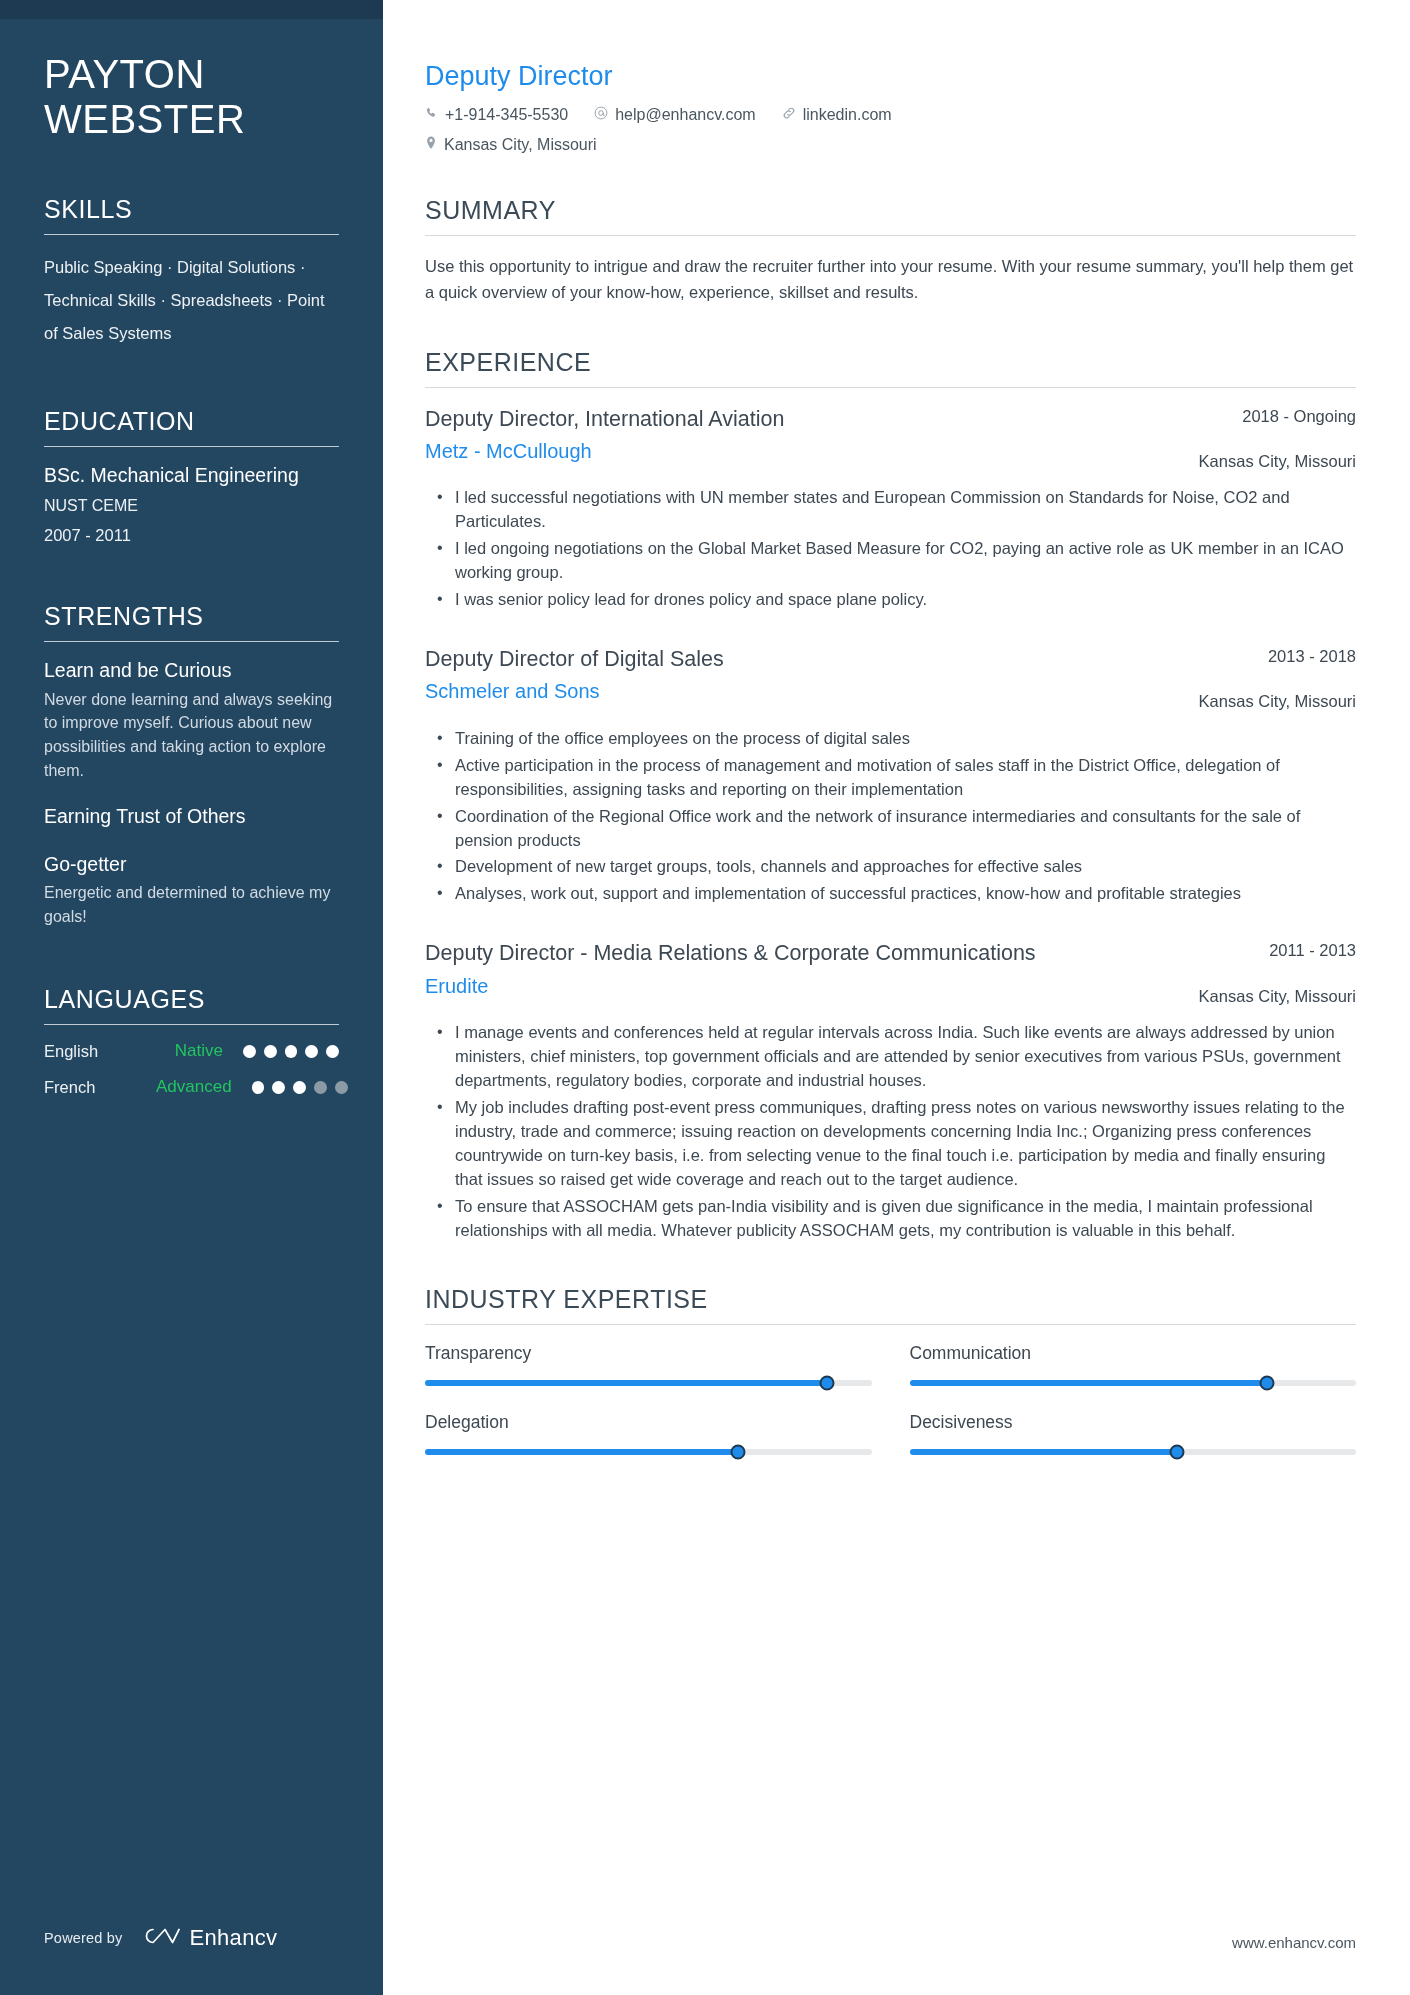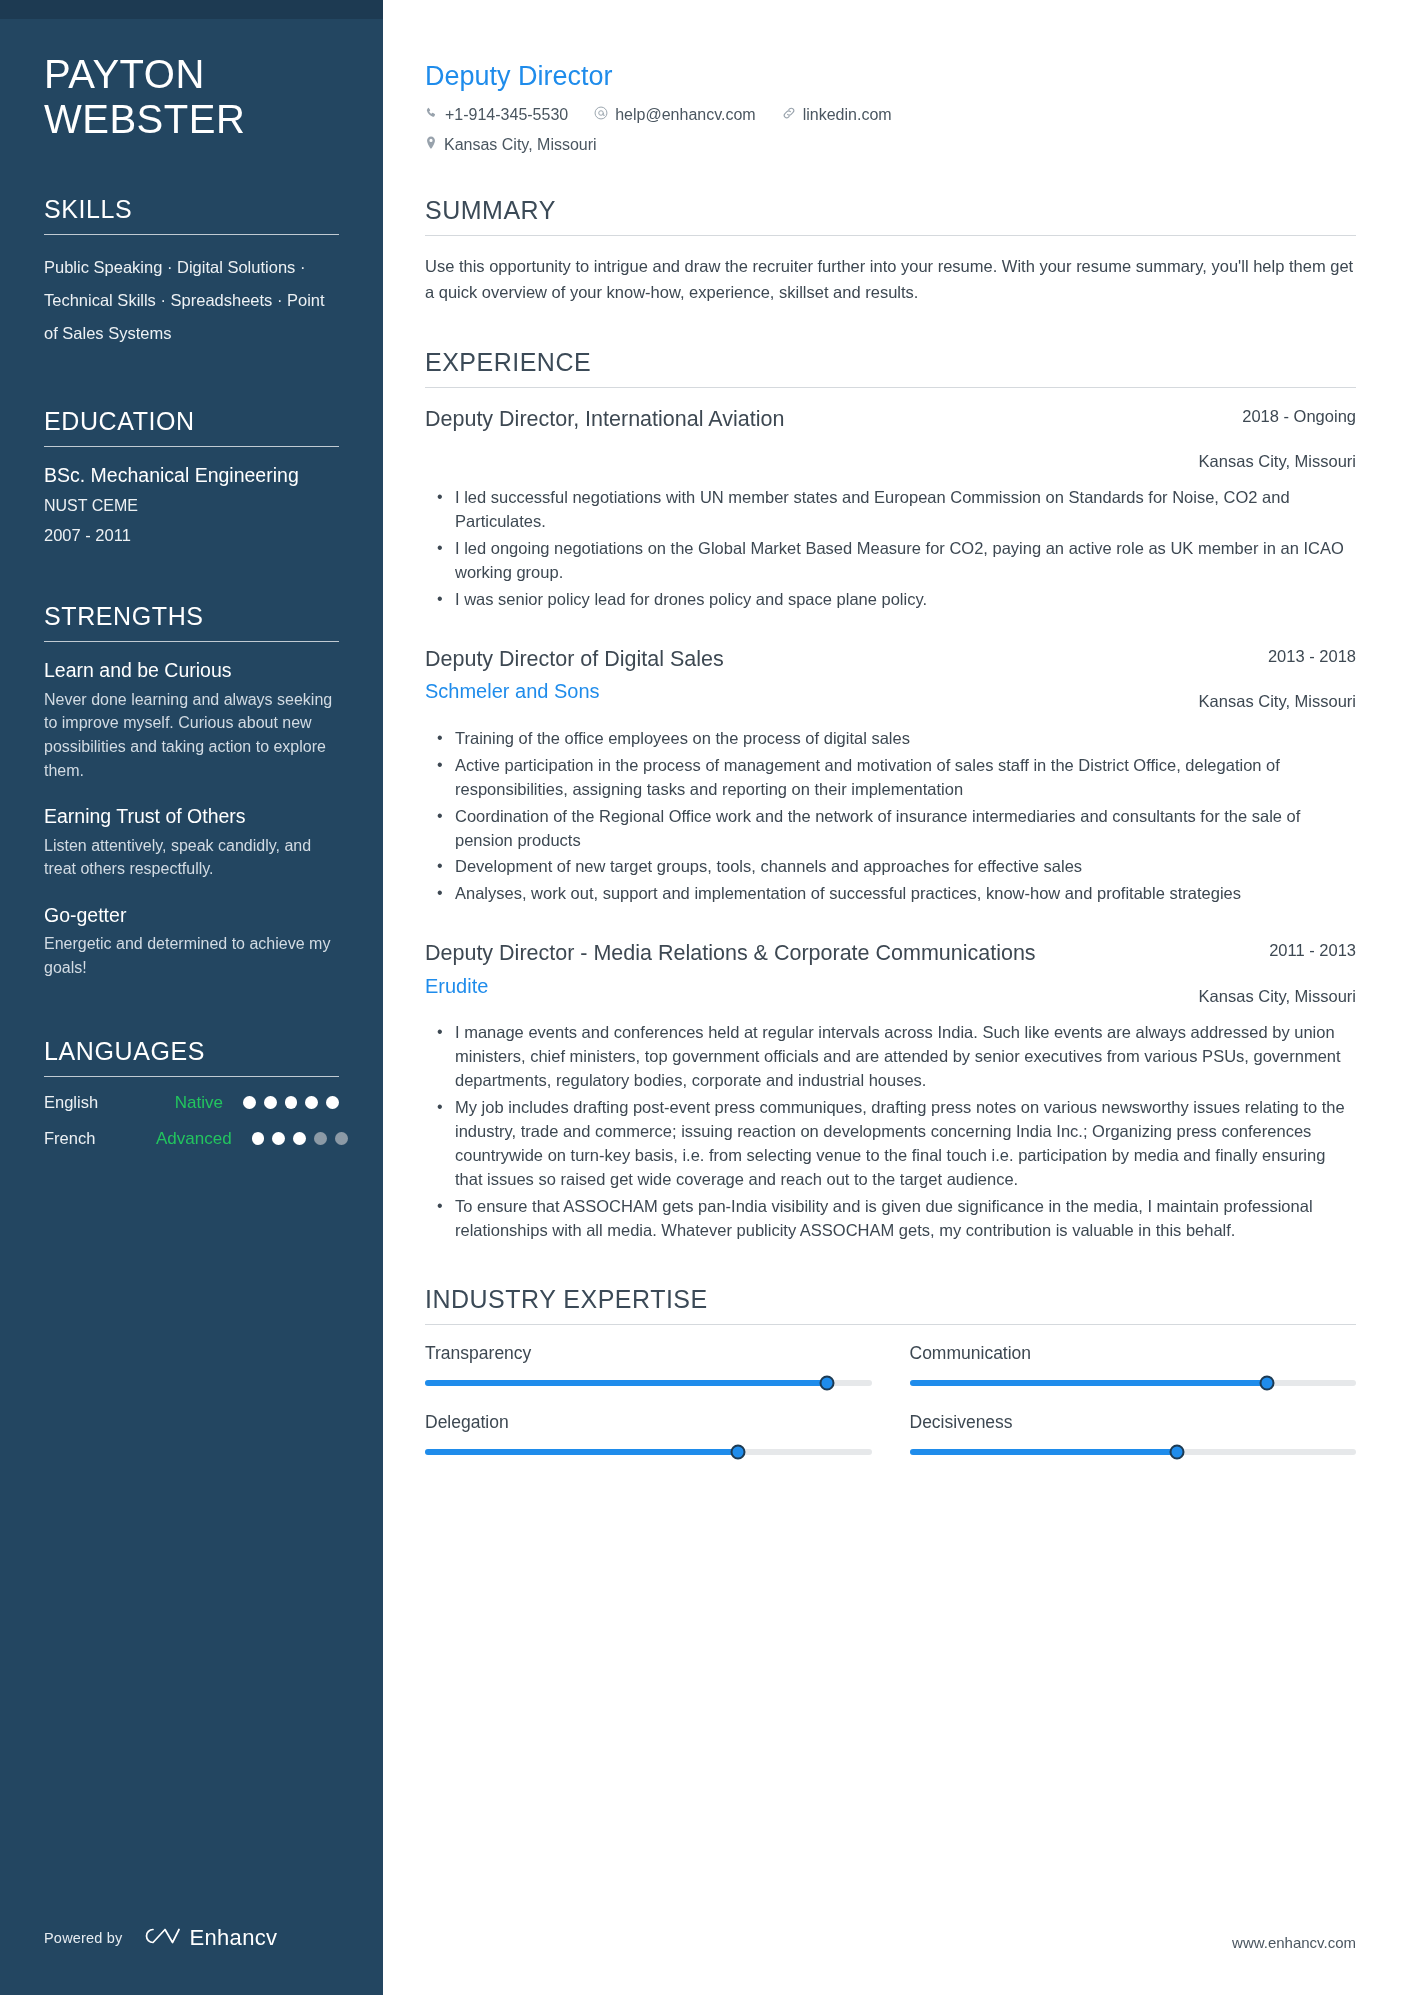--- a/index.html
+++ b/index.html
@@ -333,21 +333,20 @@
     <section class="side-section">
       <div class="side-heading">STRENGTHS</div>
       <div class="side-rule"></div>
       <div id="strengths-list">
           <div class="strength">
             <div class="strength-title">Learn and be Curious</div>
             <div class="strength-desc">Never done learning and always seeking to improve myself. Curious about new possibilities and taking action to explore them.</div>
           </div>
           <div class="strength">
             <div class="strength-title">Earning Trust of Others</div>
-            <div class="strength-desc">Listen attentively, speak candidly, and treat others respectfully.</div>
           </div>
           <div class="strength">
             <div class="strength-title">Go-getter</div>
             <div class="strength-desc">Energetic and determined to achieve my goals!</div>
           </div>
         </div>
     </section>
 
     <section class="side-section">
       <div class="side-heading">LANGUAGES</div>
@@ -433,20 +432,21 @@
     </section>
 
     <section class="section">
       <div class="sec-heading">EXPERIENCE</div>
       <div class="sec-rule"></div>
       <div id="experience-list">
           <div class="job">
             <div class="job-head">
               <div class="job-head-left">
                 <div class="job-role">Deputy Director, International Aviation</div>
+                <div class="job-company">Metz - McCullough</div>
               </div>
               <div class="job-head-right">
                 <div class="job-dates">2018 - Ongoing</div>
                 <div class="job-location">Kansas City, Missouri</div>
               </div>
             </div>
             <ul class="bullets">
               <li>I led successful negotiations with UN member states and European Commission on Standards for Noise, CO2 and Particulates.</li>
               <li>I led ongoing negotiations on the Global Market Based Measure for CO2, paying an active role as UK member in an ICAO working group.</li>
               <li>I was senior policy lead for drones policy and space plane policy.</li>

